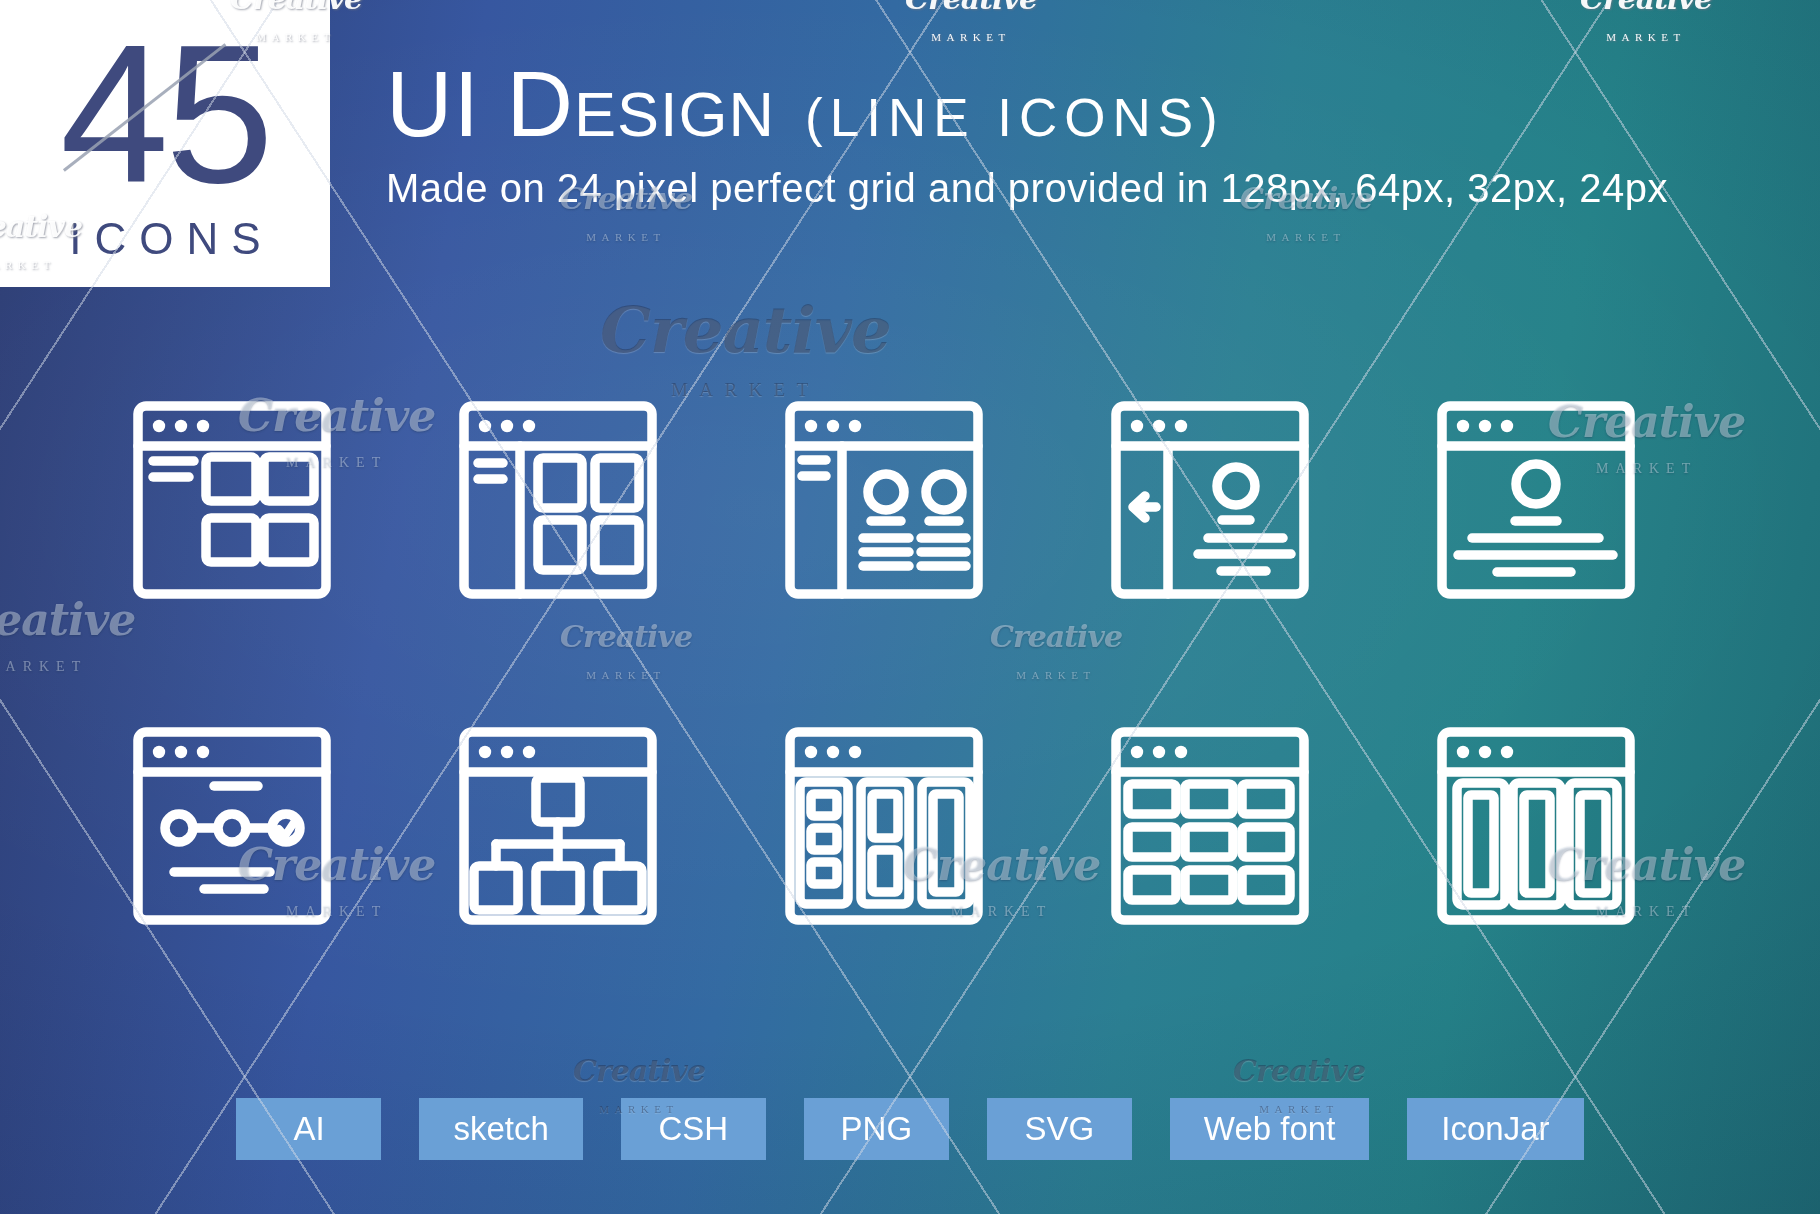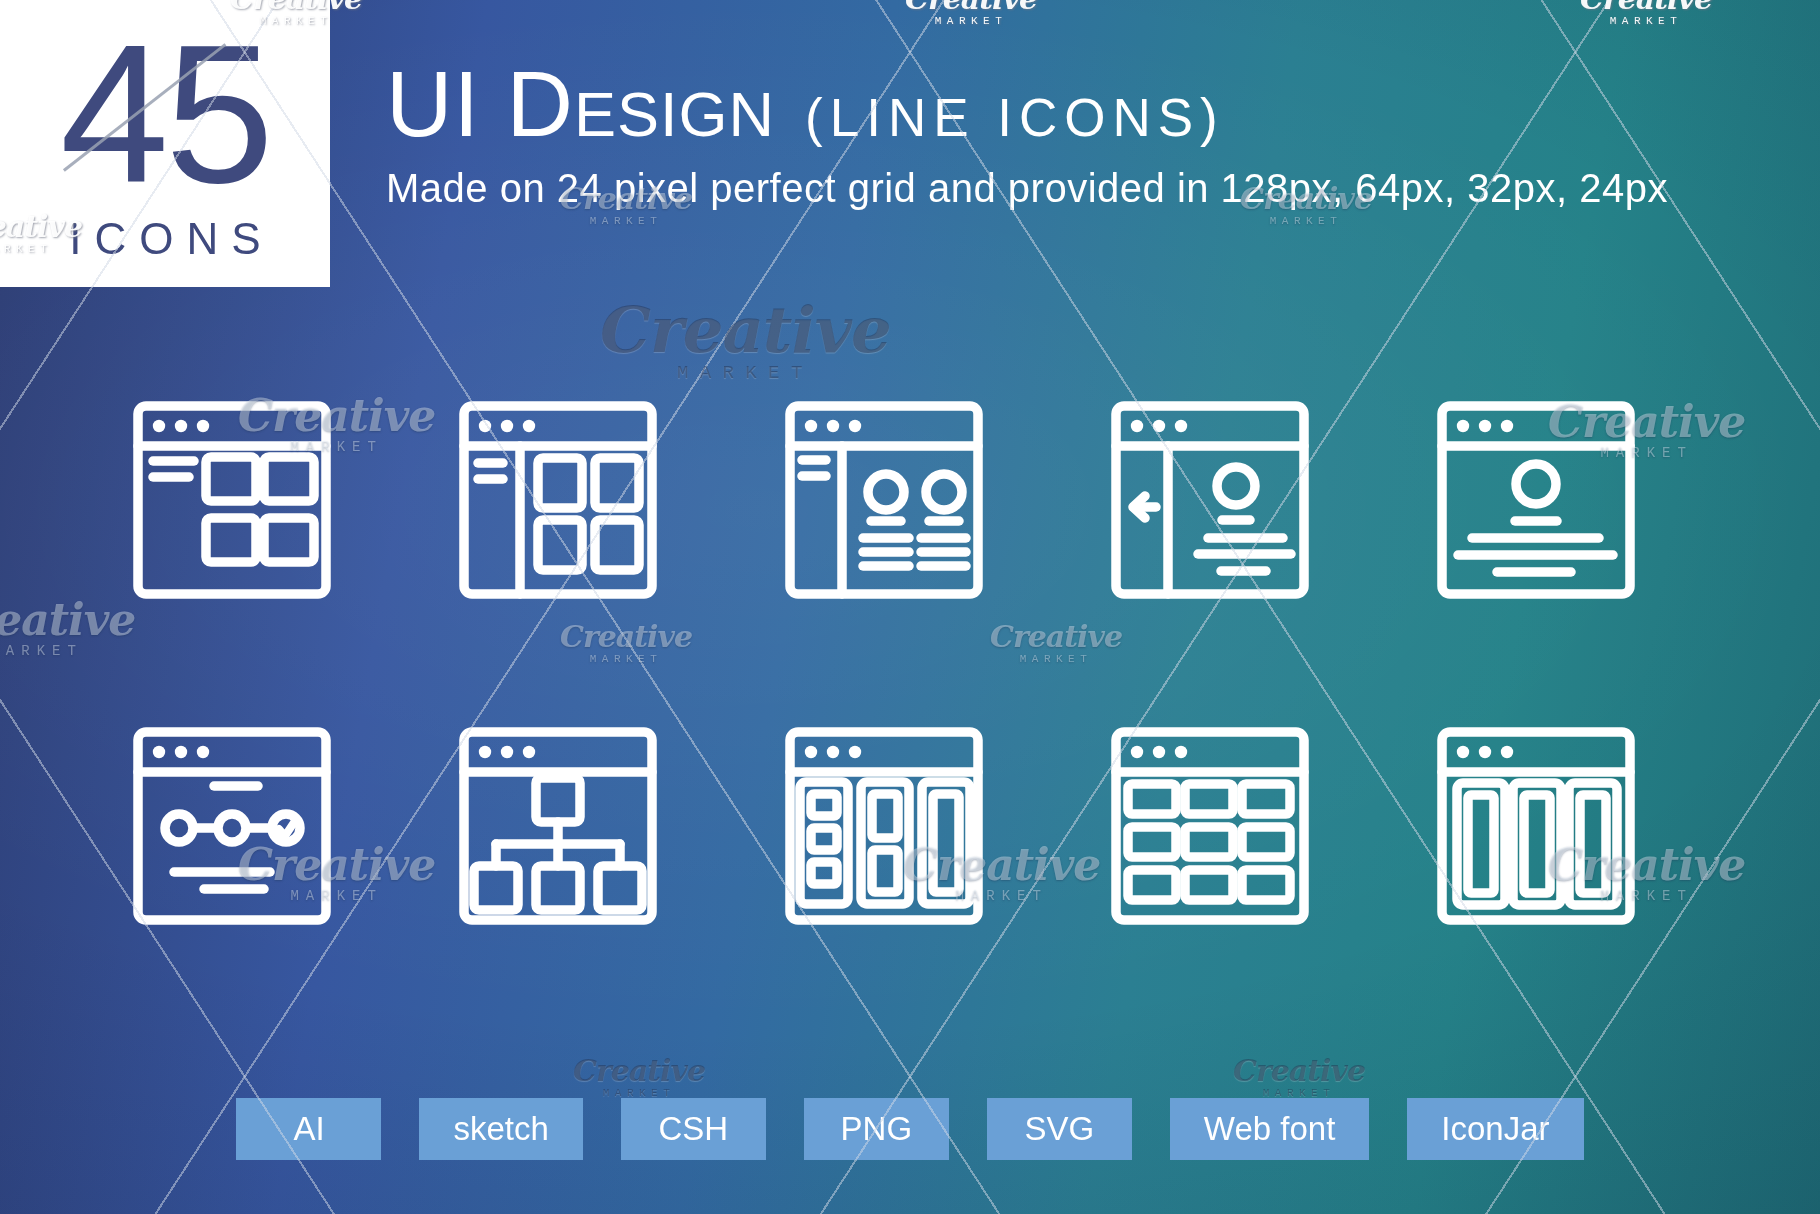--- a/index.html
+++ b/index.html
@@ -56,21 +56,21 @@
     height: 62px; min-width: 145px; box-sizing: border-box; padding: 0 34px;
     background: #6aa0d6; color: #ffffff; font-size: 33px; font-weight: 300;
     display: flex; align-items: center; justify-content: center; white-space: nowrap;
   }
   
   .wm {
     position: absolute; z-index: 6; pointer-events: none; line-height: 1;
     display: flex; flex-direction: column; align-items: center;
   }
   .wm-s { font-family: "DejaVu Serif", serif; font-style: italic; font-weight: bold; letter-spacing: -1px; }
-  .wm-c { font-family: Liberation Mono, monospace; letter-spacing: 0.5em; margin-top: 2px; }
+  .wm-c { font-family: Liberation Serif, serif; letter-spacing: 0.5em; margin-top: 18px; }
   .sm .wm-s { font-size: 30px; }  .sm .wm-c { font-size: 11px; }
   .md .wm-s { font-size: 44px; }  .md .wm-c { font-size: 14px; }
   .lg .wm-s { font-size: 64px; }  .lg .wm-c { font-size: 19px; letter-spacing: 0.6em; }
   .light { color: rgba(235,242,250,0.40); text-shadow: 0 1px 2px rgba(30,50,80,0.35); }
   .dark  { color: rgba(28,40,70,0.42);  text-shadow: 0 1px 1px rgba(255,255,255,0.20); }
   .paper { color: rgba(255,255,255,0.95); text-shadow: 1px 1px 2px rgba(115,120,135,0.65); }
 </style>
 </head>
 <body>
 

